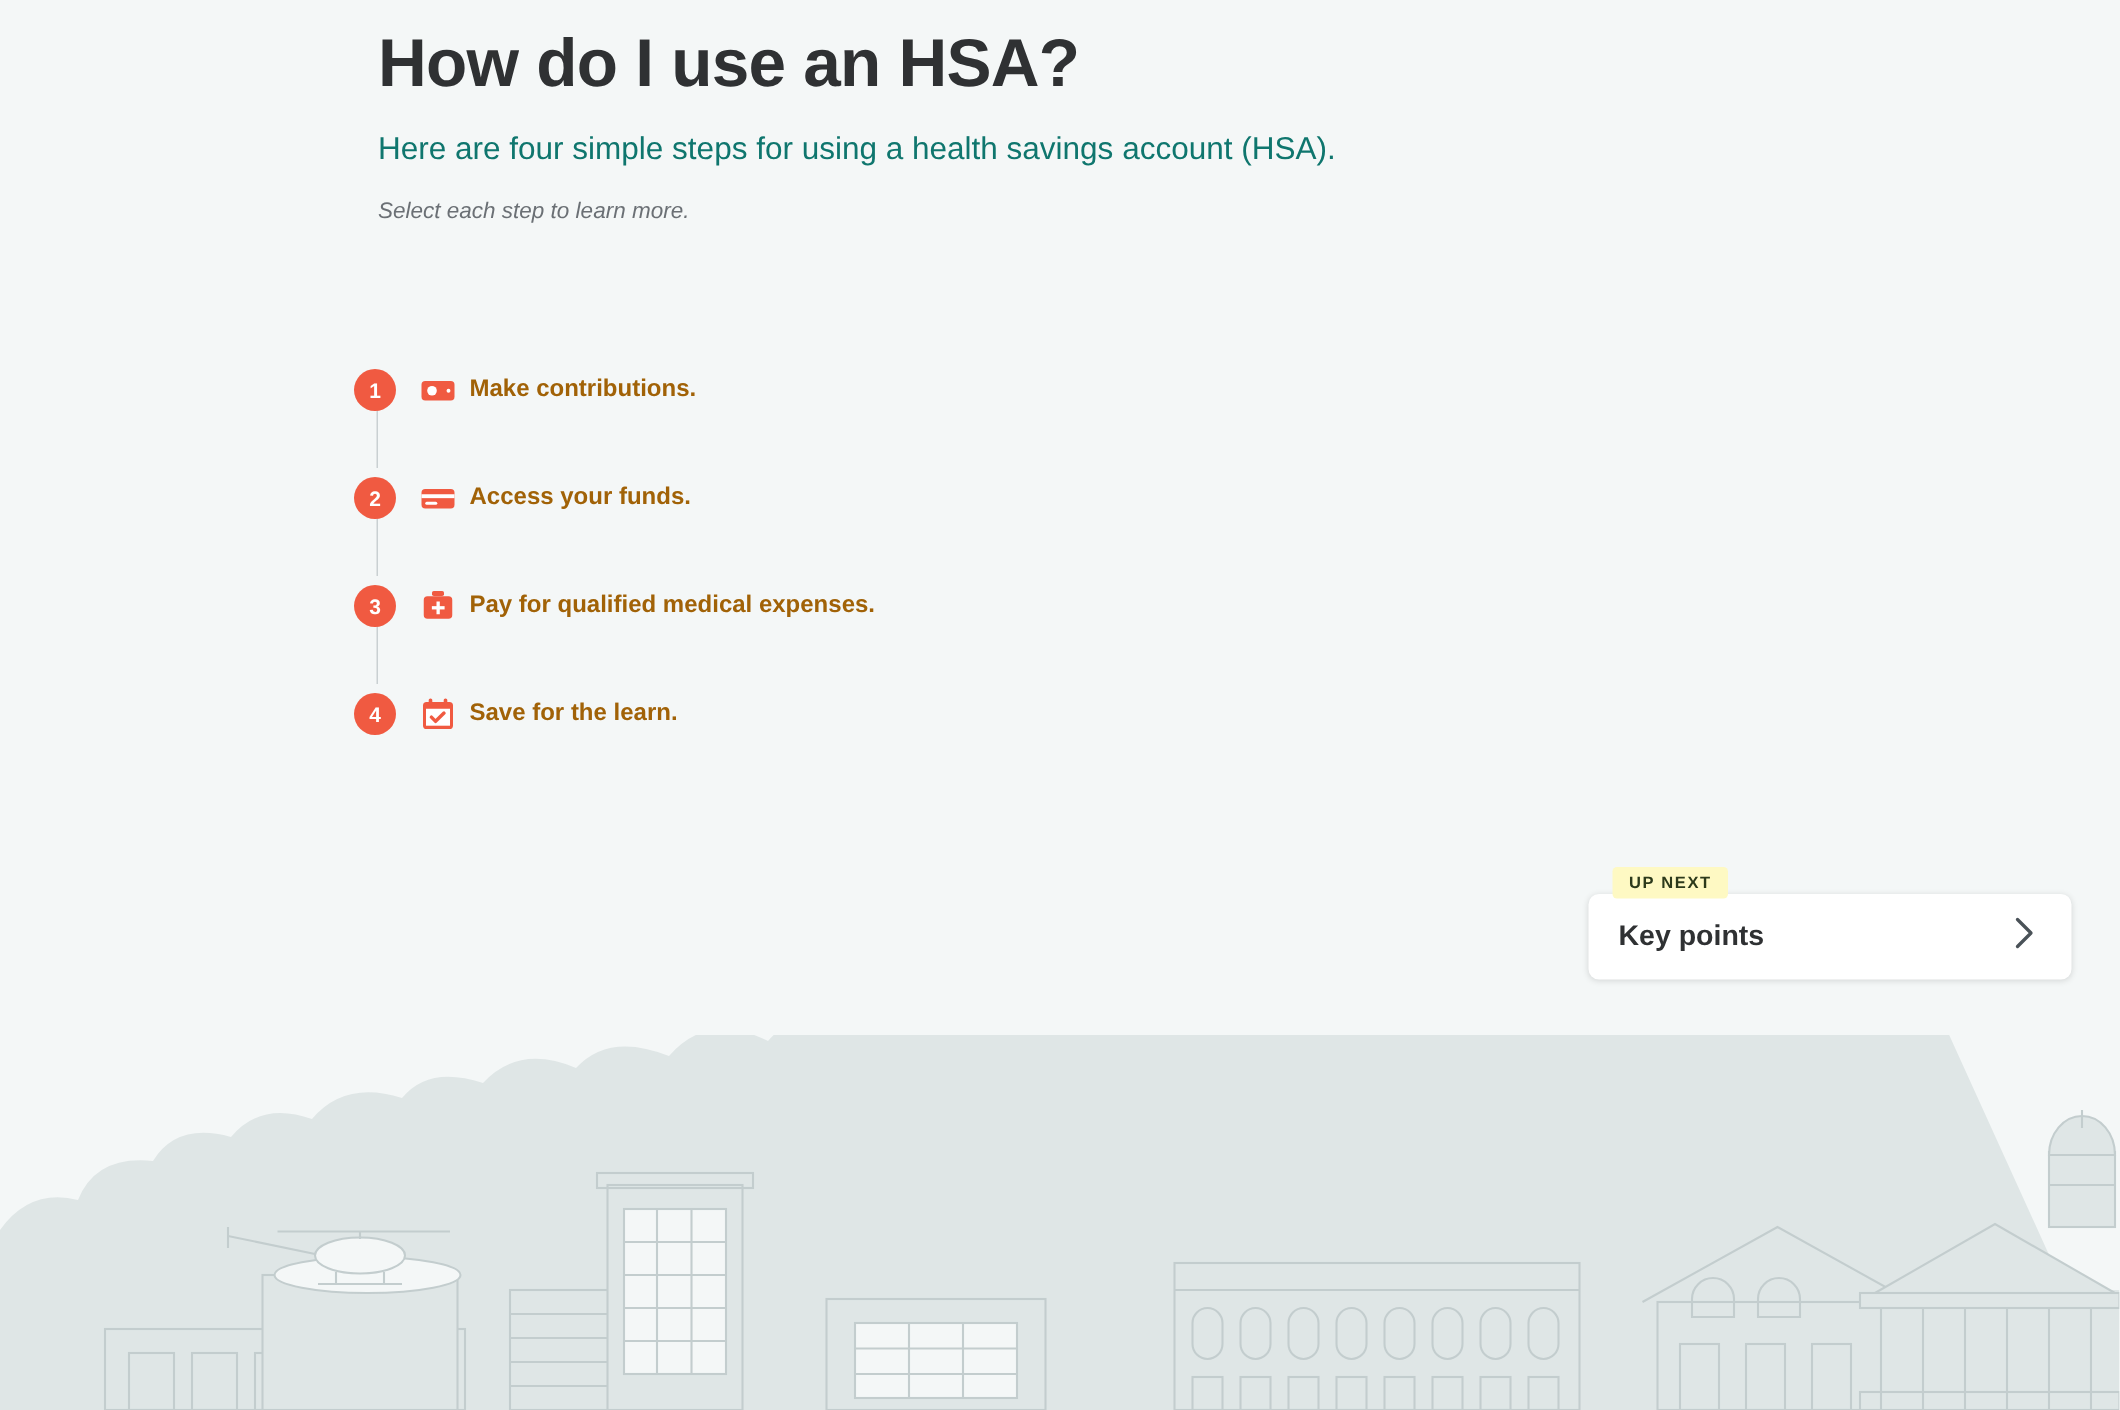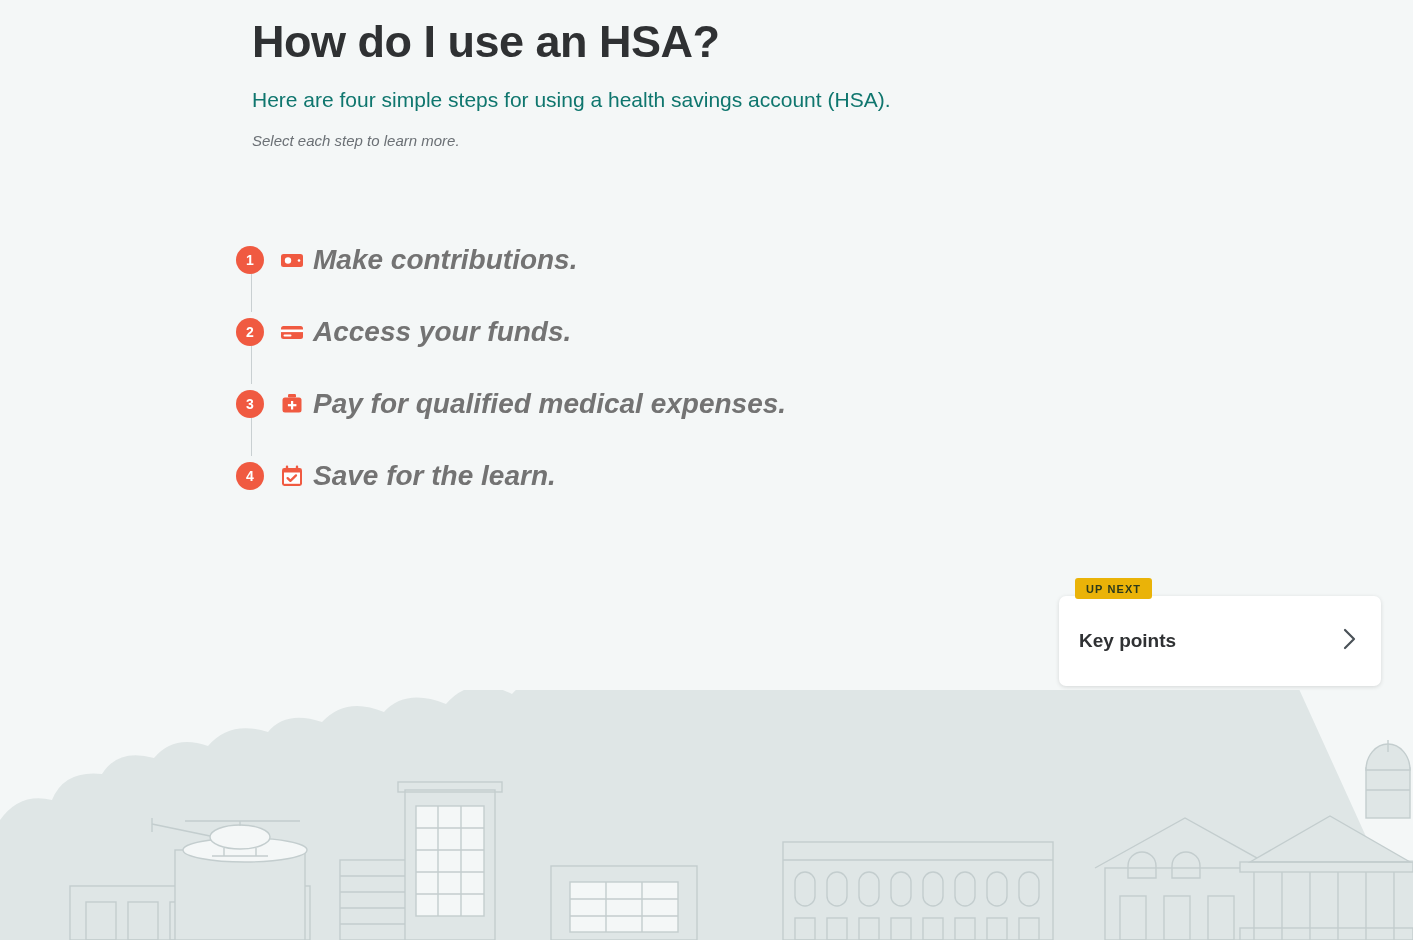--- a/index.html
+++ b/index.html
@@ -97,53 +97,52 @@
     height: 26px;
     margin-left: 15px;
     margin-right: 8px;
     display: flex;
     align-items: center;
     justify-content: center;
     flex: 0 0 26px;
   }
 
   .step-label {
-    font-size: 28px;
-    font-weight: bold;
-    color: #737373;
+    font-size: 16px;
+    font-weight: bold;
+    color: #a16207;
     white-space: nowrap;
-    font-style: italic;
   }
 
   
   .upnext-wrap {
     position: absolute;
     left: 1059px;
     top: 578px;
     width: 322px;
   }
 
   .upnext-badge {
     display: inline-block;
-    background: #eab308;
+    background: #fef9c3;
     color: #2c3a1b;
     font-size: 11px;
     font-weight: bold;
     letter-spacing: 1.1px;
     padding: 5px 11px 4px 11px;
     border-radius: 3px;
     margin-left: 16px;
   }
 
   .upnext-card {
     margin-top: -3px;
     background: #ffffff;
     border-radius: 7px;
     box-shadow: 0 1px 4px rgba(0,0,0,0.13);
-    height: 90px;
+    height: 57px;
     display: flex;
     align-items: center;
     justify-content: space-between;
     padding: 0 22px 0 20px;
     cursor: pointer;
   }
 
   .upnext-title {
     font-size: 19px;
     font-weight: bold;

